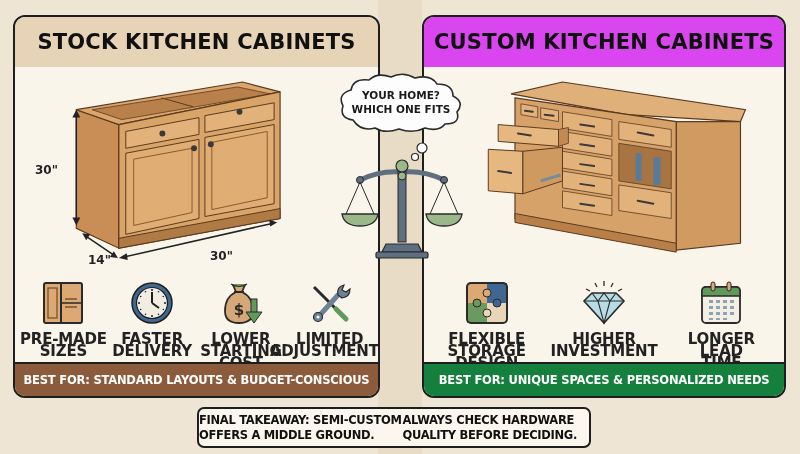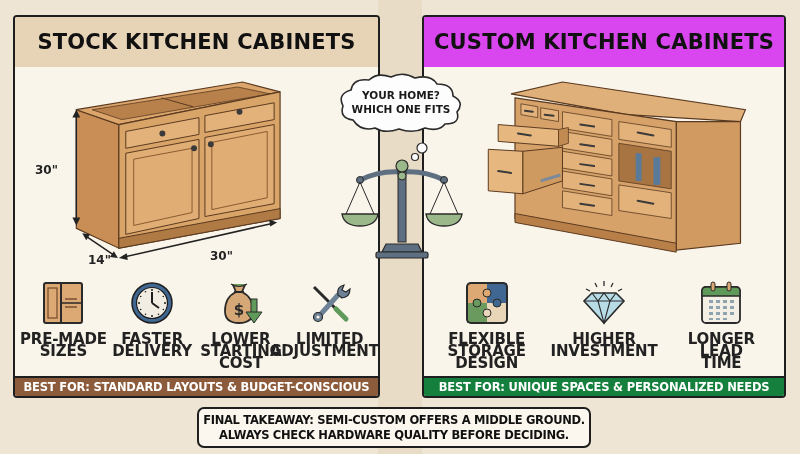--- a/index.html
+++ b/index.html
@@ -9,21 +9,21 @@
     font-family: "DejaVu Sans", "Liberation Sans", sans-serif;
     position: relative;
     color: #1a1a1a;
   }
   .center-strip {
     position: absolute; left: 378px; top: 0; width: 44px; height: 454px;
     background: #e9dcc6;
   }
   .panel {
     position: absolute; top: 15px; height: 383px;
-    border: 2px solid #1e1e1e; border-radius: 4px;
+    border: 2px solid #1e1e1e; border-radius: 12px;
     background: #faf5ea; overflow: hidden;
   }
   .panel.left { left: 13px; width: 367px; }
   .panel.right { left: 422px; width: 364px; }
   .panel-header {
     height: 50px; display: flex; align-items: center; justify-content: center;
     font-weight: bold; font-size: 21px; letter-spacing: 0.2px;
     color: #111;
   }
   .panel.left .panel-header { background: #e7d3b6; }
@@ -33,42 +33,42 @@
     position: absolute; left: 0; top: 262px; width: 100%; height: 90px;
     display: flex; justify-content: space-around; padding: 0 4px;
   }
   .feature { width: 88px; display: flex; flex-direction: column; align-items: center; }
   .feature svg { width: 48px; height: 48px; }
   .feature-label {
     margin-top: 6px; font-size: 15px; font-weight: bold; text-align: center;
     line-height: 12px; color: #222; text-transform: uppercase; letter-spacing: -0.2px;
   }
   .panel-footer {
-    position: absolute; left: 0; bottom: 0; width: 100%; height: 20px;
+    position: absolute; left: 0; bottom: 0; width: 100%; height: 34px;
     border-top: 2px solid #1e1e1e;
     display: flex; align-items: center; justify-content: center;
     color: #fff; font-size: 11.5px; font-weight: bold; letter-spacing: -0.2px;
   }
   .panel.left .panel-footer { background: #8c5b3b; }
   .panel.right .panel-footer { background: #15803d; }
   .dim-label {
     position: absolute; font-size: 12px; font-weight: bold; color: #222;
   }
   .cloud {
     position: absolute; left: 335px; top: 72px; width: 132px; height: 62px;
   }
   .cloud-text {
     position: absolute; left: 335px; top: 88px; width: 132px;
     text-align: center; font-size: 10.5px; font-weight: bold; line-height: 14px; color: #1a1a1a;
   }
   .scale { position: absolute; left: 340px; top: 140px; width: 125px; height: 120px; }
   .takeaway {
     position: absolute; left: 197px; top: 407px; width: 394px; height: 41px;
     border: 2px solid #1e1e1e; border-radius: 7px; background: #fbf7ee;
-    display: flex; flex-direction: column; align-items: center; justify-content: center;
+    display: flex; flex-direction: row; align-items: center; justify-content: center;
     font-size: 11.5px; font-weight: bold; line-height: 15px; color: #111; letter-spacing: -0.3px;
   }
 </style>
 </head>
 <body>
 
 <div class="center-strip"></div>
 
 <div class="panel left">
   <div class="panel-header">STOCK KITCHEN CABINETS</div>

